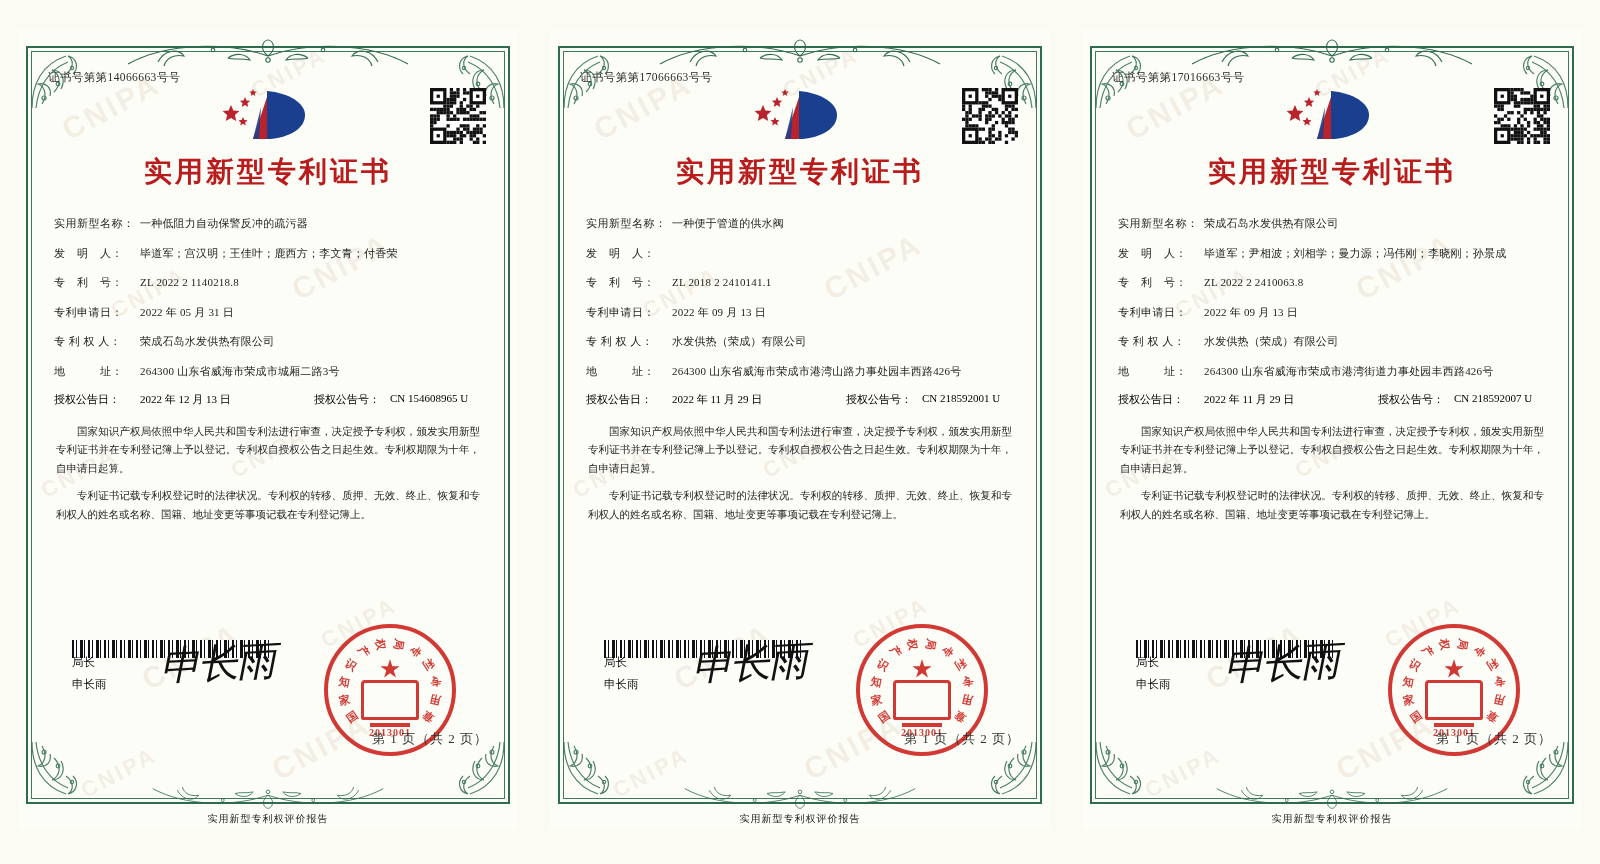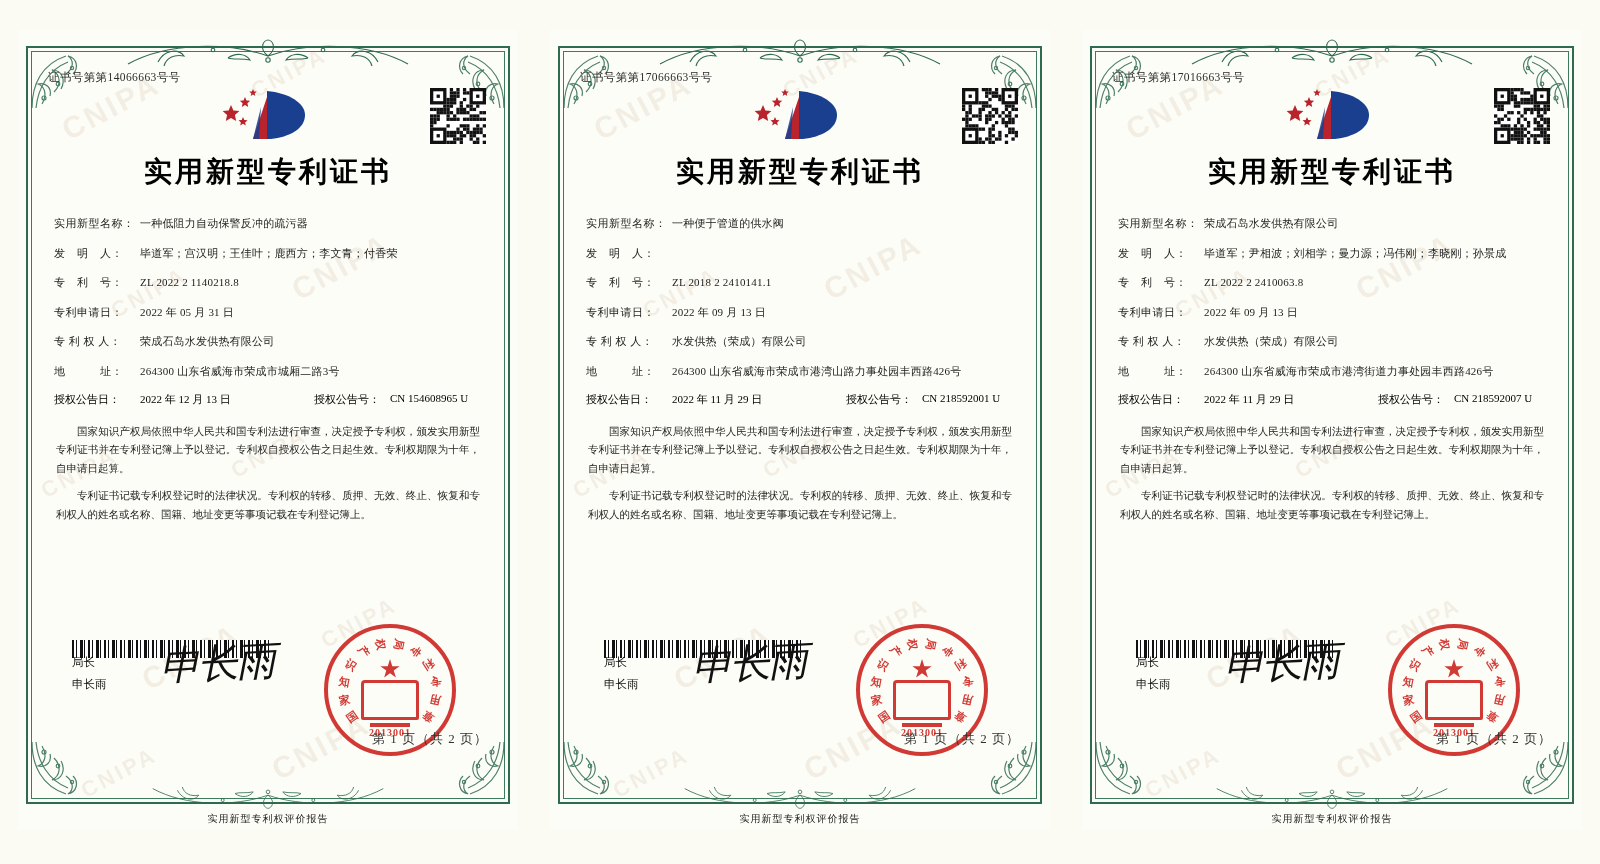--- a/index.html
+++ b/index.html
@@ -128,21 +128,21 @@
     height: 62px;
   }
   .logo { width: 118px; height: 62px; }
 
   h1.title {
     text-align: center;
     font-size: 28px;
     font-weight: bold;
     letter-spacing: 3px;
     margin: 8px 0 24px 0;
-    color: #000000;
+    color: #b91c1c;
     font-family: "DejaVu Serif", serif;
   }
 
   .fields { margin: 0 6px; }
   .field {
     display: flex;
     font-size: 11px;
     color: #1c1c1c;
     margin-bottom: 13px;
     line-height: 1.5;

